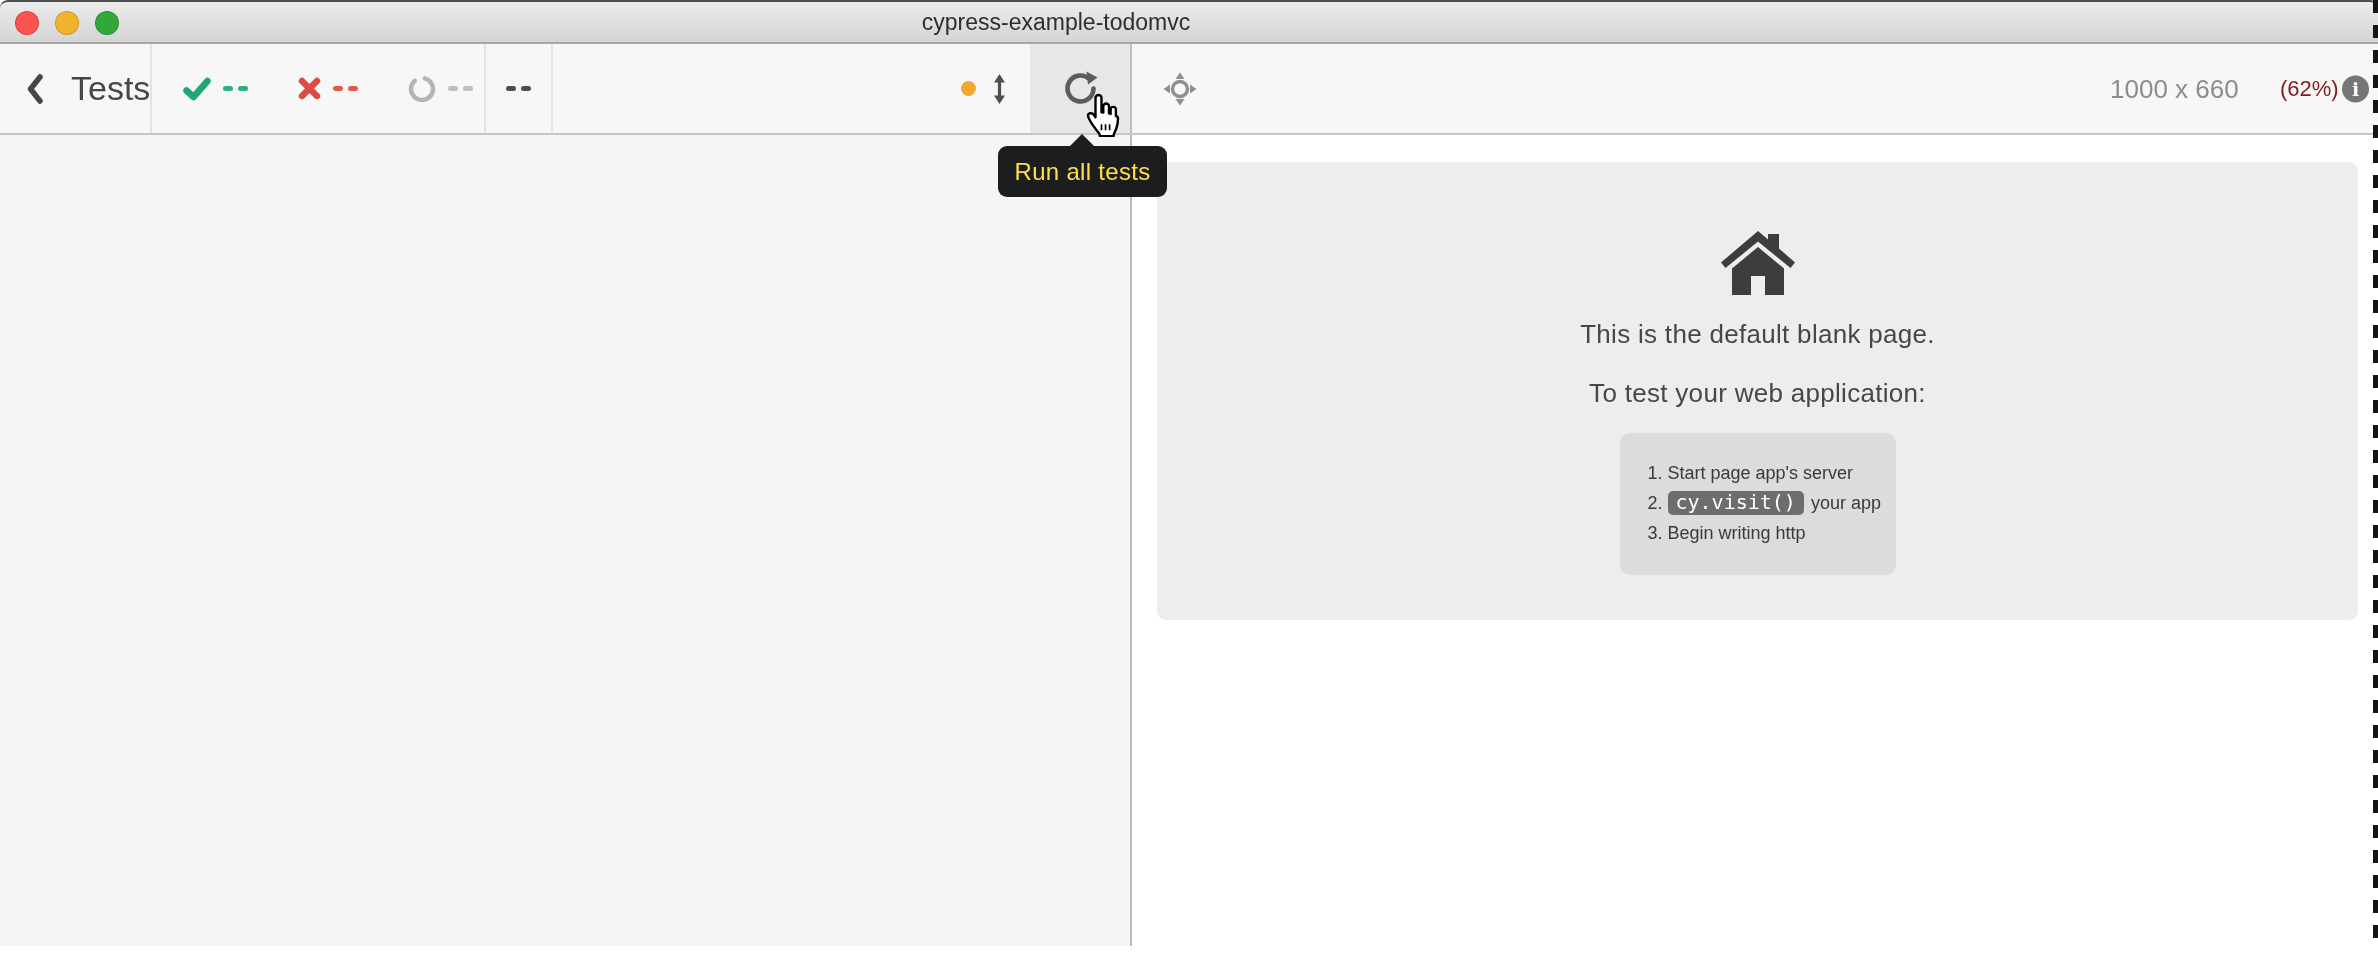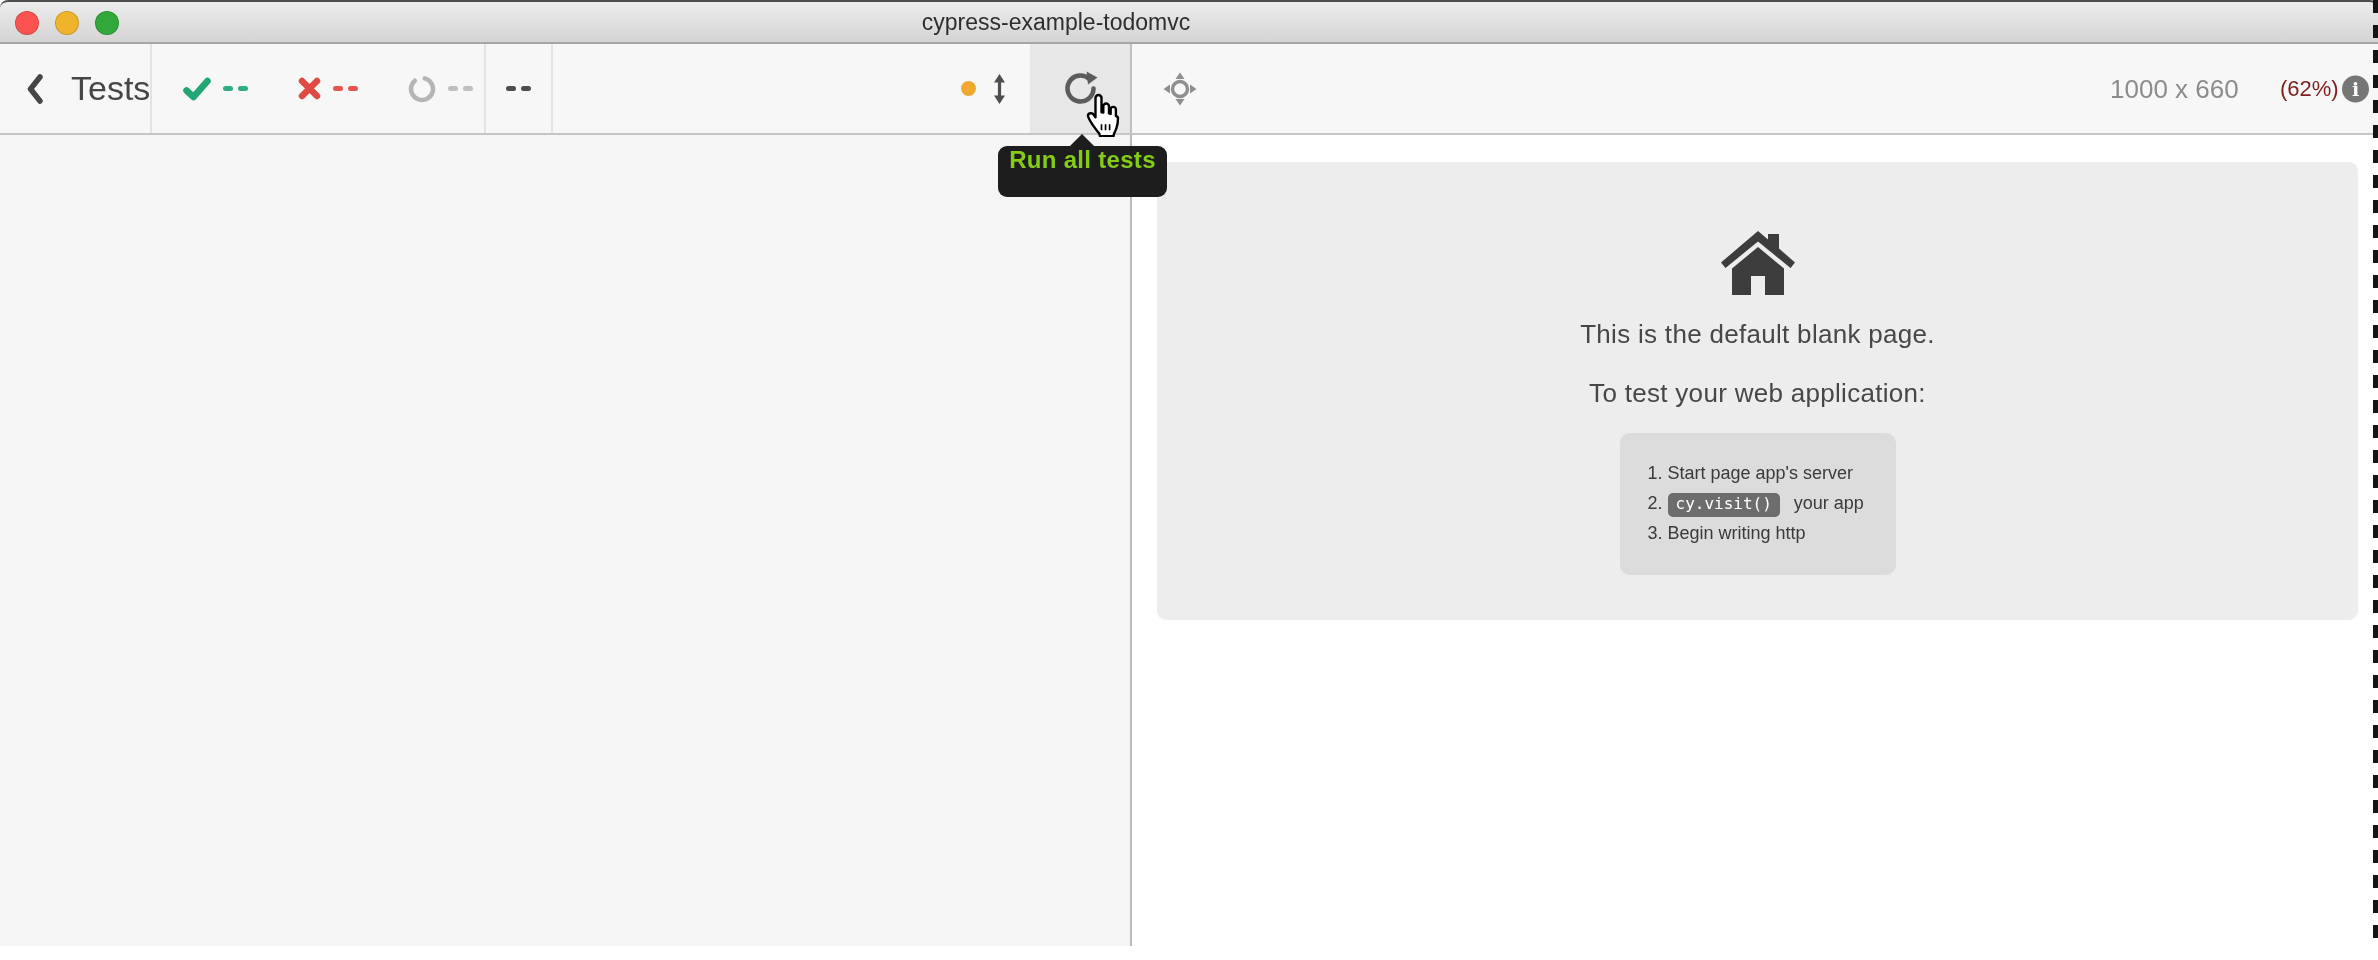--- a/index.html
+++ b/index.html
@@ -47,44 +47,44 @@
     font-family:"Liberation Sans",sans-serif;font-size:27px;color:#606060;
     padding:0 20px 0 26px;outline:none;}
   .vsize{left:978px;font-size:26px;color:#8c8c8c;white-space:nowrap;}
   .vscale{left:1148px;font-size:22px;color:#7f1d1d;white-space:nowrap;}
   .info-icon{left:1210px;width:27px;height:27px;border-radius:50%;background:#767676;
     color:#fff;font-family:"DejaVu Serif",serif;font-weight:bold;font-size:19px;
     display:flex;align-items:center;justify-content:center;cursor:pointer;}
 
   
   .tooltip{position:absolute;left:998px;top:146px;width:169px;height:51px;background:#1d1d1d;
-    border-radius:9px;color:#84cc16;display:flex;align-items:flex-start;justify-content:center;
-    font-size:24px;font-weight:700;letter-spacing:.3px;z-index:30;white-space:nowrap;}
+    border-radius:9px;color:#fde047;display:flex;align-items:center;justify-content:center;
+    font-size:24px;font-weight:400;letter-spacing:.3px;z-index:30;white-space:nowrap;}
   .tooltip::before{content:"";position:absolute;top:-12px;left:71px;width:0;height:0;
     border-left:13px solid transparent;border-right:13px solid transparent;
     border-bottom:13px solid #1d1d1d;}
 
   
   .hand-cursor{position:absolute;left:1083px;top:92px;z-index:40;}
 
   
   .left-panel{position:absolute;left:0;top:135px;width:1132px;height:825px;box-sizing:border-box;
     background:#f5f5f5;border-right:2px solid #b9b9b9;}
   .blank-page{position:absolute;left:1157px;top:162px;width:1201px;height:458px;
     background:#ededed;border-radius:9px;display:flex;flex-direction:column;align-items:center;}
   .home-icon{margin-top:69px;}
   .heading{margin-top:24px;font-size:26px;font-weight:300;color:#474747;letter-spacing:.3px;}
   .subheading{margin-top:28px;font-size:26px;font-weight:300;color:#474747;letter-spacing:.3px;}
   .steps-box{margin-top:24px;width:276px;height:142px;box-sizing:border-box;background:#dcdcdc;
     border-radius:10px;padding:25px 0 0 28px;font-size:18px;color:#3a3a3a;text-align:left;}
   .step{line-height:30px;white-space:nowrap;}
   .num{display:inline-block;width:20px;}
   .chip{display:inline-block;background:#6d6d6d;color:#fff;
-    font-family:"DejaVu Sans Mono",monospace;font-size:16px;line-height:20px;
-    padding:1px 8px 3px;border-radius:5px;margin-right:14px;}
+    font-family:"DejaVu Sans Mono",monospace;font-size:20px;line-height:20px;
+    padding:1px 8px 3px;border-radius:5px;margin-right:7px;}
 
   
   .crop-edge{position:absolute;right:0;top:0;width:5px;height:100%;z-index:50;
     background:repeating-linear-gradient(to bottom,#141414 0 13px,transparent 13px 25px);}
 </style>
 </head>
 <body>
 
 <div class="shot">
 

